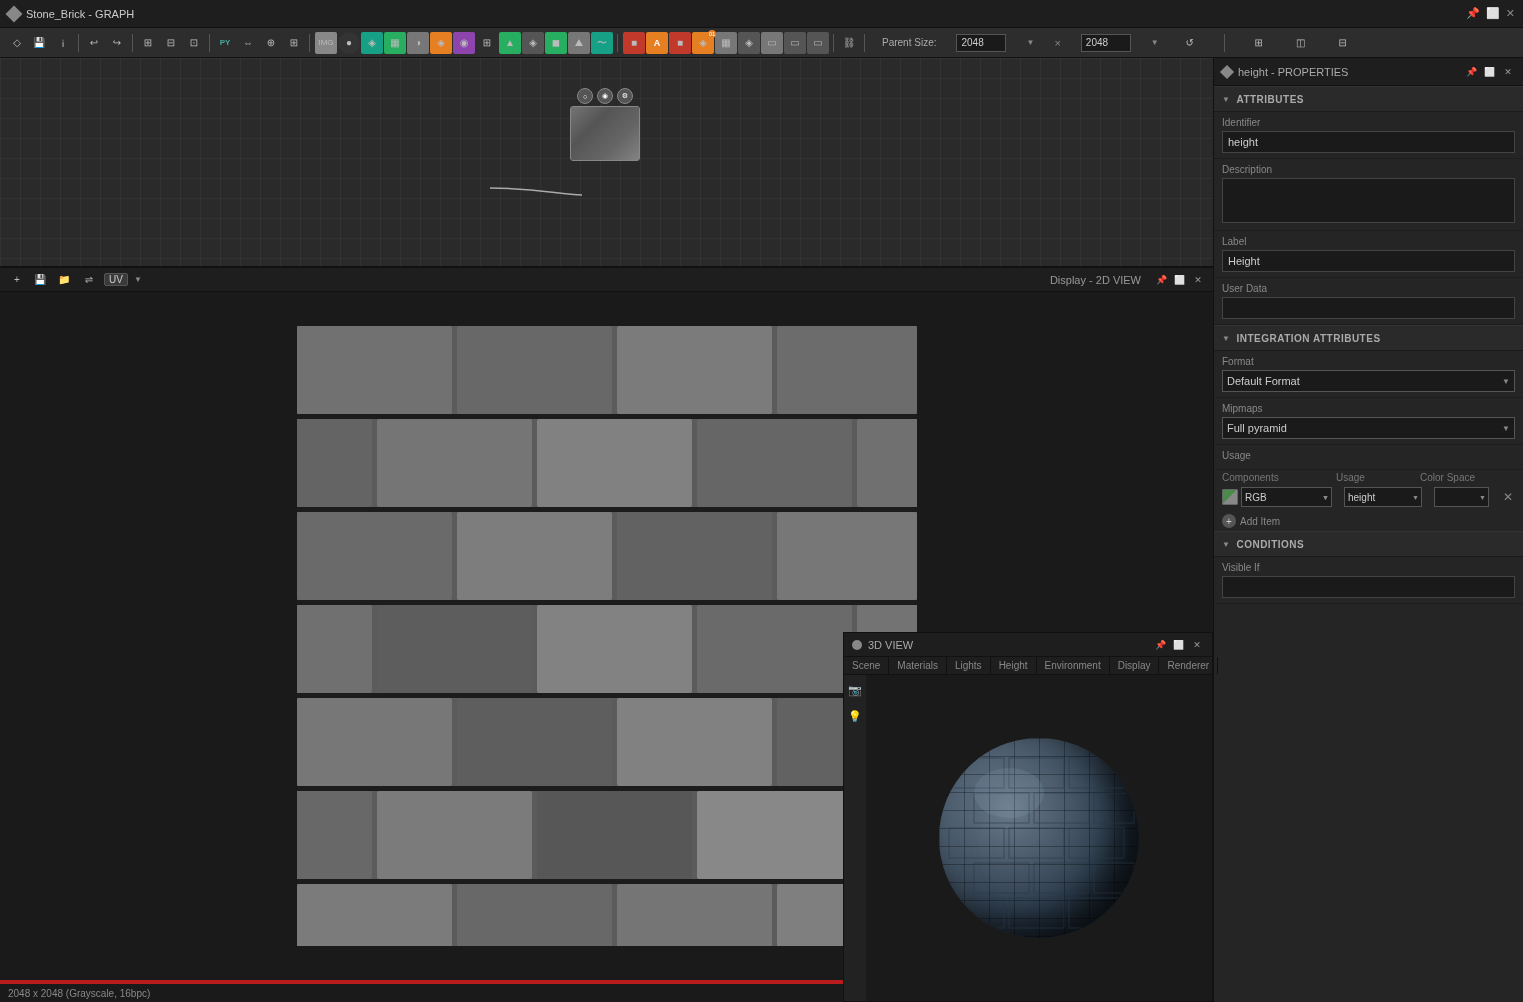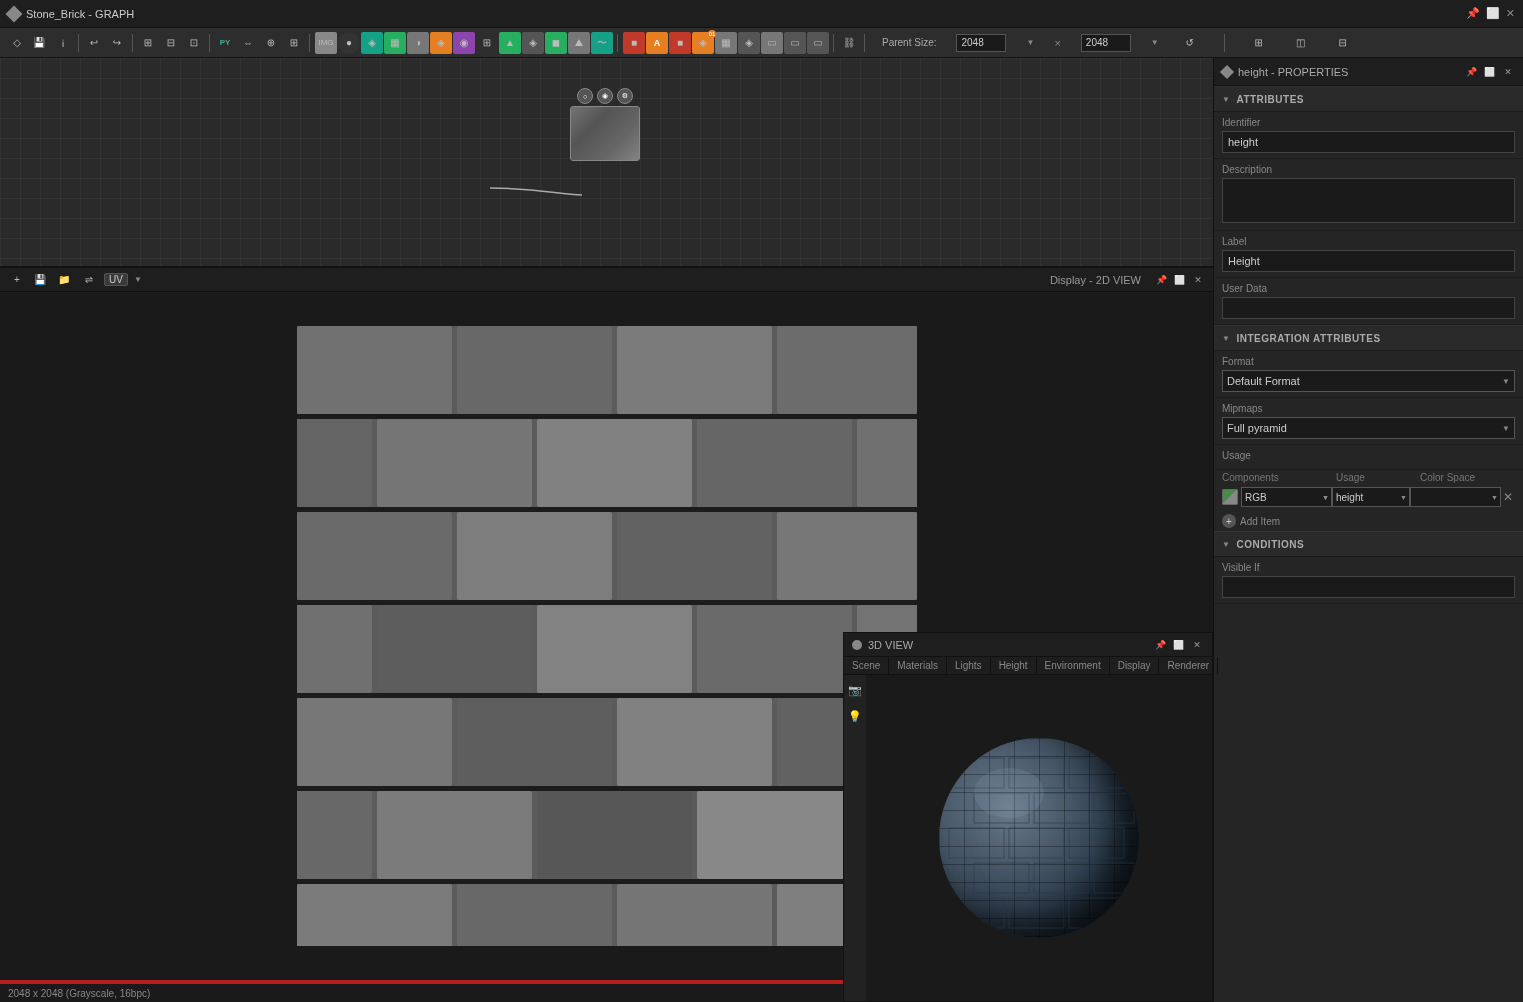--- a/index.html
+++ b/index.html
@@ -333,21 +333,21 @@
       font-size: 10px;
       color: #777;
     }
     .usage-col-components { flex: 0 0 110px; }
     .usage-col-usage { flex: 0 0 80px; }
     .usage-col-colorspace { flex: 1; }
 
     .usage-row {
       display: flex;
       align-items: center;
-      gap: 0;
+      gap: 12px;
       padding: 2px 8px 4px;
     }
     .usage-components {
       flex: 0 0 110px;
       display: flex;
       align-items: center;
       gap: 3px;
     }
     .rgb-swatch {
       width: 16px; height: 16px;

